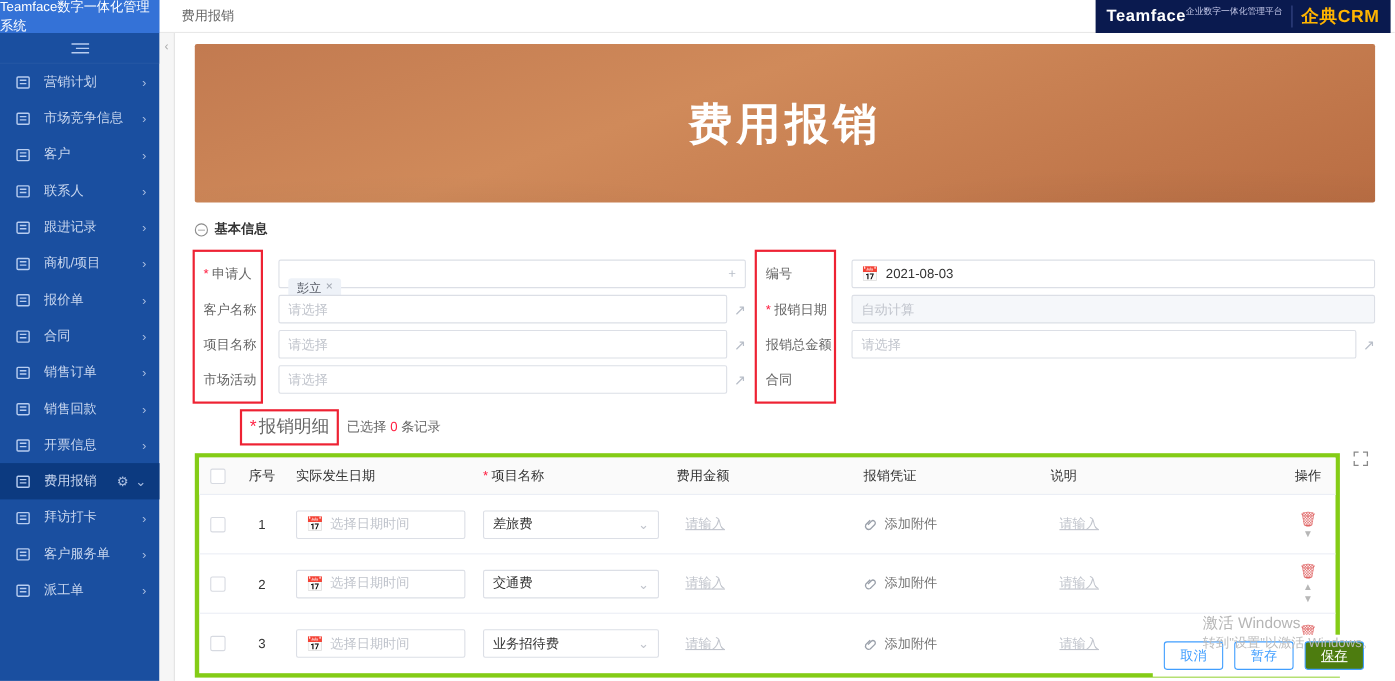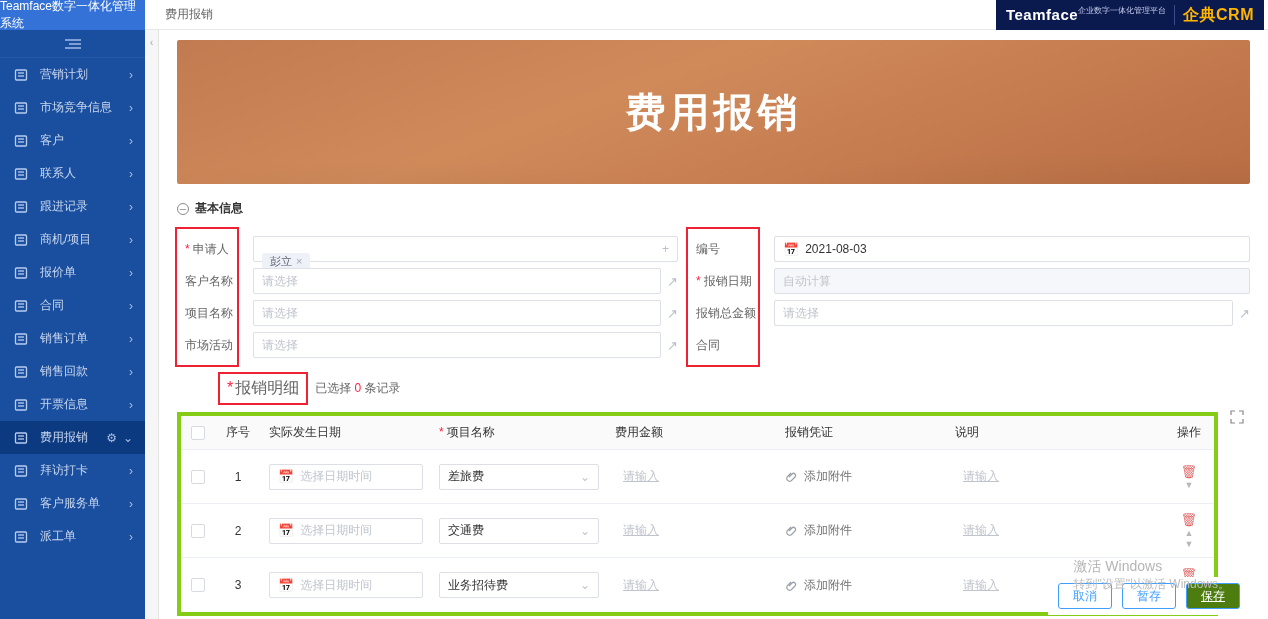--- a/index.html
+++ b/index.html
@@ -95,21 +95,21 @@
     .trash { color:#e06666; cursor:pointer; font-size:13px;}
     .arrow-small { color:#b7b7b7; font-size:9px; line-height:1; cursor:pointer;}
     .chkbox { width:14px; height:14px; border:1px solid #d7dae1; border-radius:2px; background:#fff;}
 
     
     .bottom-bar { position: fixed; bottom: 4px; right: 18px; display:flex; gap:10px; padding:6px 10px; background:#fff;}
     .btn { height:26px; padding:0 14px; border:1px solid #409eff; border-radius:3px; font-size:12px; cursor:pointer; background:#fff; color:#409eff; display:flex; align-items:center;}
     .btn.primary { background:#4d7c0f; color:#fff;text-decoration:underline;}
 
     
-    .watermark { position:fixed; bottom:26px; right:38px; color:#bcbcbc; font-size:12px; text-align:left; line-height:1.4; pointer-events:none;}
+    .watermark { position:fixed; bottom:26px; right:18px; color:#bcbcbc; font-size:12px; text-align:left; line-height:1.4; pointer-events:none;}
     .watermark .t1{ font-size:14px; color:#b5b5b5;}
 
     
     .logo-card { position:fixed; top:0; right:4px; height:30px; background:#0a1a4f; color:#fff; padding:0 10px; display:flex; align-items:center; gap:8px; z-index:100;}
     .logo-main { display:flex; flex-direction:row; line-height:1.05;}
     .logo-main .t { font-size:15px; font-weight:700; letter-spacing:0.5px;}
     .logo-main .s { font-size:8px; color:#c6caea;}
     .logo-sep { width:1px; height:20px; background:#3a4a8a;}
     .logo-crm { color:#ffb400; font-weight:700; font-size:16px; letter-spacing:0.5px;}
 

